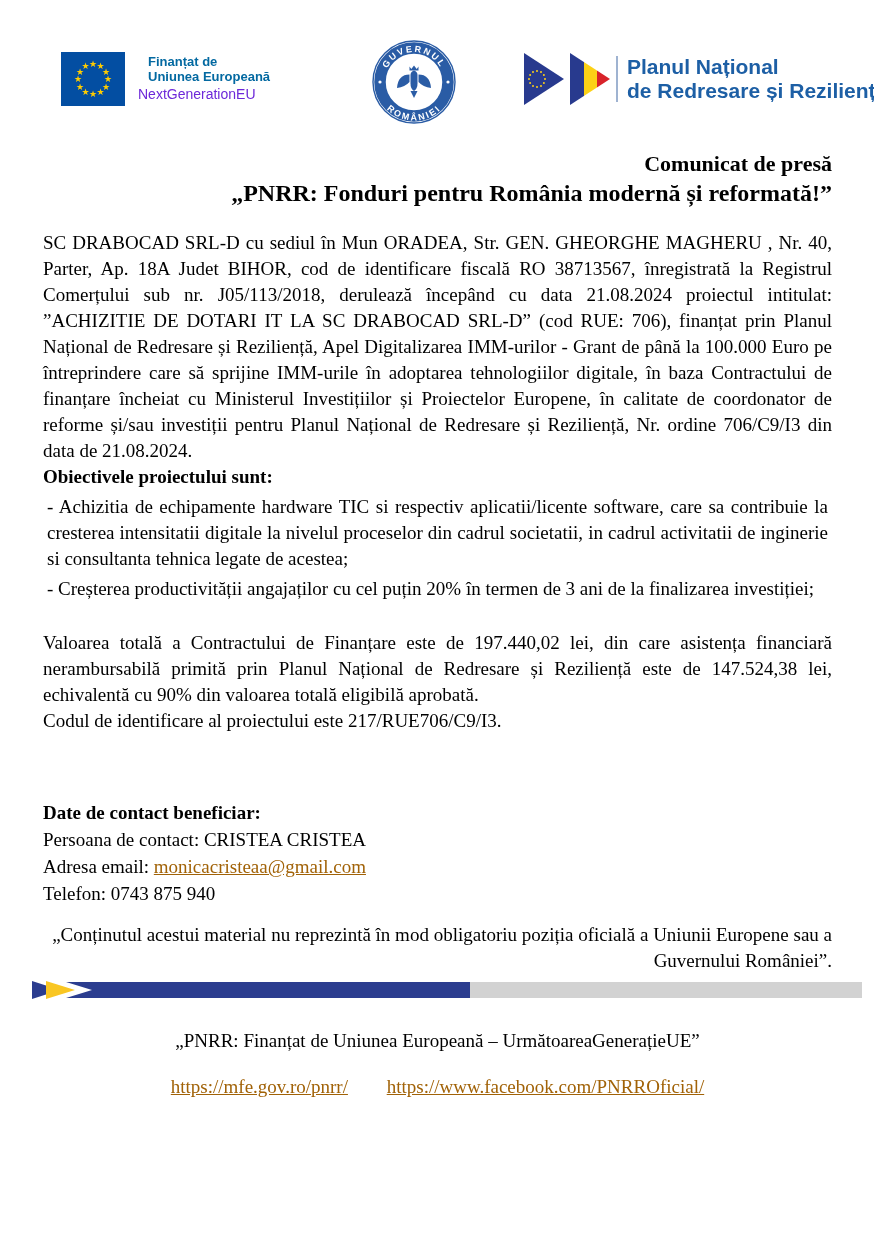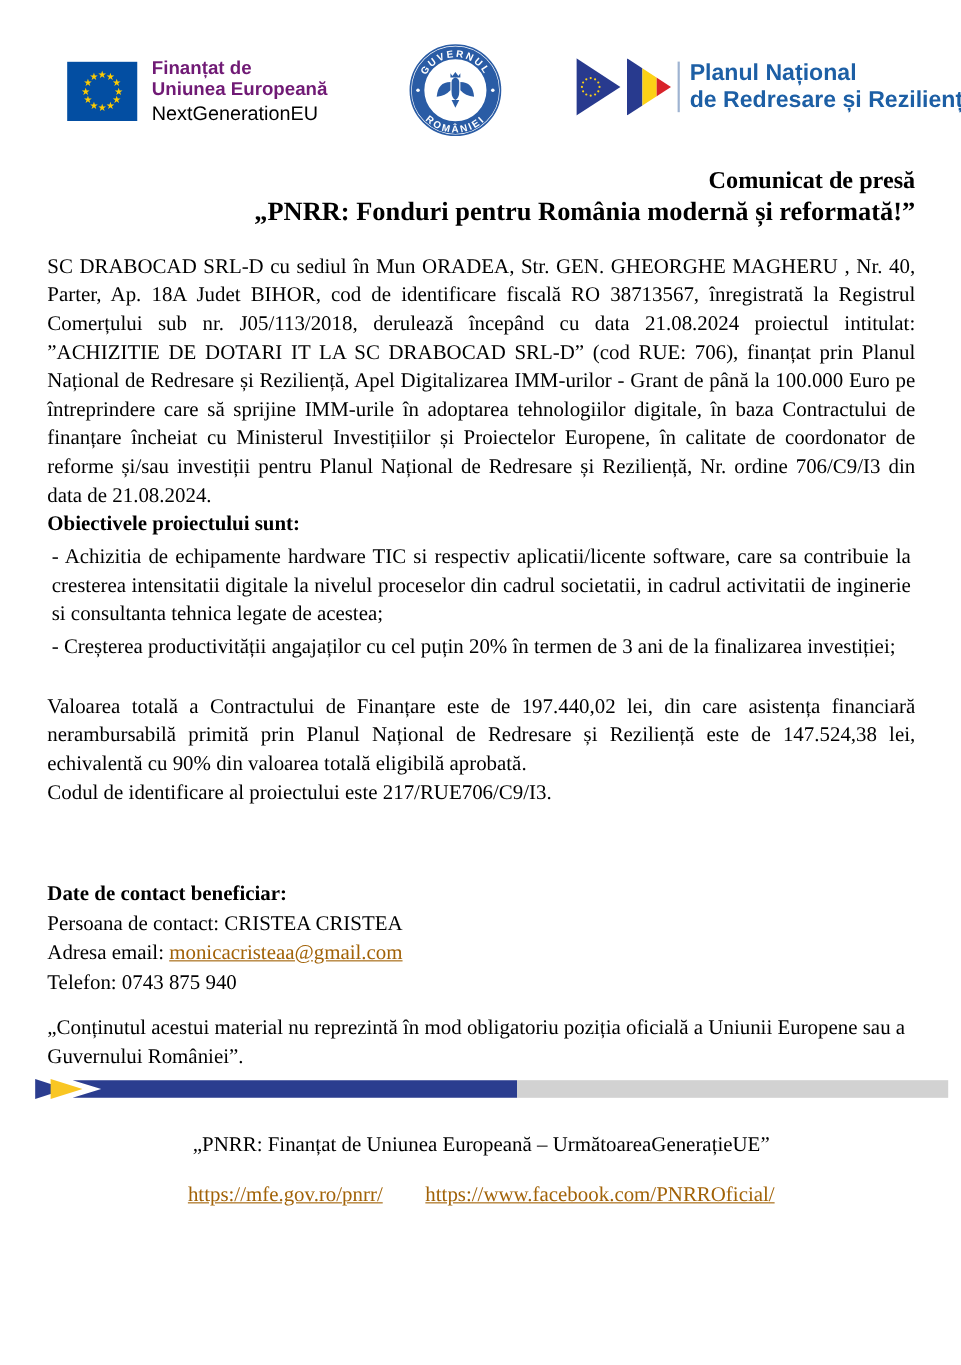--- a/index.html
+++ b/index.html
@@ -3,22 +3,22 @@
 <meta charset="utf-8">
 <style>
   html,body{margin:0;padding:0;background:#fff;}
   .page{position:relative;width:874px;height:1241px;background:#ffffff;
         font-family:"Liberation Serif",serif;color:#000;overflow:hidden;}
 
   
   .header-eu{position:absolute;left:61px;top:52px;display:flex;gap:13px;align-items:center;}
   .eu-text{display:flex;flex-direction:column;justify-content:center;line-height:1.12;
            font-family:"Liberation Sans",sans-serif;}
-  .eu-text .bl{font-weight:bold;color:#701a75;font-size:17px;}
-  .eu-text .gen{color:#000000;font-size:18px;margin-top:3px;}
+  .eu-text .bl{font-weight:bold;color:#0369a1;font-size:13px;margin-left:10px;}
+  .eu-text .gen{color:#6d28d9;font-size:14px;margin-top:3px;}
 
   .gov-seal{position:absolute;left:371px;top:39px;}
 
   .pnrr-logo{position:absolute;left:524px;top:51px;display:flex;align-items:center;}
   .pnrr-divider{width:2px;height:46px;background:#9fb3d1;margin:0 9px 0 6px;}
   .pnrr-text{font-family:"Liberation Sans",sans-serif;font-weight:bold;color:#1d5fa5;
              font-size:21px;line-height:1.15;white-space:nowrap;}
 
   
   .title{position:absolute;top:150px;left:43px;width:789px;text-align:right;font-weight:bold;}
@@ -31,21 +31,21 @@
   .objectives{position:absolute;top:464px;left:43px;width:789px;font-size:19px;line-height:26px;}
   .objectives .heading{font-weight:bold;}
   .objectives p{margin:4px;text-align:justify;}
   .values{position:absolute;top:630px;left:43px;width:789px;font-size:19px;line-height:26px;}
   .values p{margin:0;text-align:justify;}
   .contact{position:absolute;top:799px;left:43px;width:789px;font-size:19px;line-height:27px;}
   .contact .heading{font-weight:bold;}
   .contact div{margin:0;}
   a.doc-link{color:#a16207;text-decoration:underline;}
 
-  .disclaimer{position:absolute;top:922px;left:43px;width:789px;text-align:left;
+  .disclaimer{position:absolute;top:922px;left:43px;width:789px;text-align:right;
               font-size:19px;line-height:26px;}
 
   .bar{position:absolute;left:30px;top:981px;width:836px;height:18px;}
 
   .footer-quote{position:absolute;top:1030px;left:43px;width:789px;text-align:center;font-size:19px;}
   .links{position:absolute;top:1076px;left:43px;width:789px;text-align:center;font-size:19px;}
   .links a{margin:0 17px;}
 </style>
 </head>
 <body>

